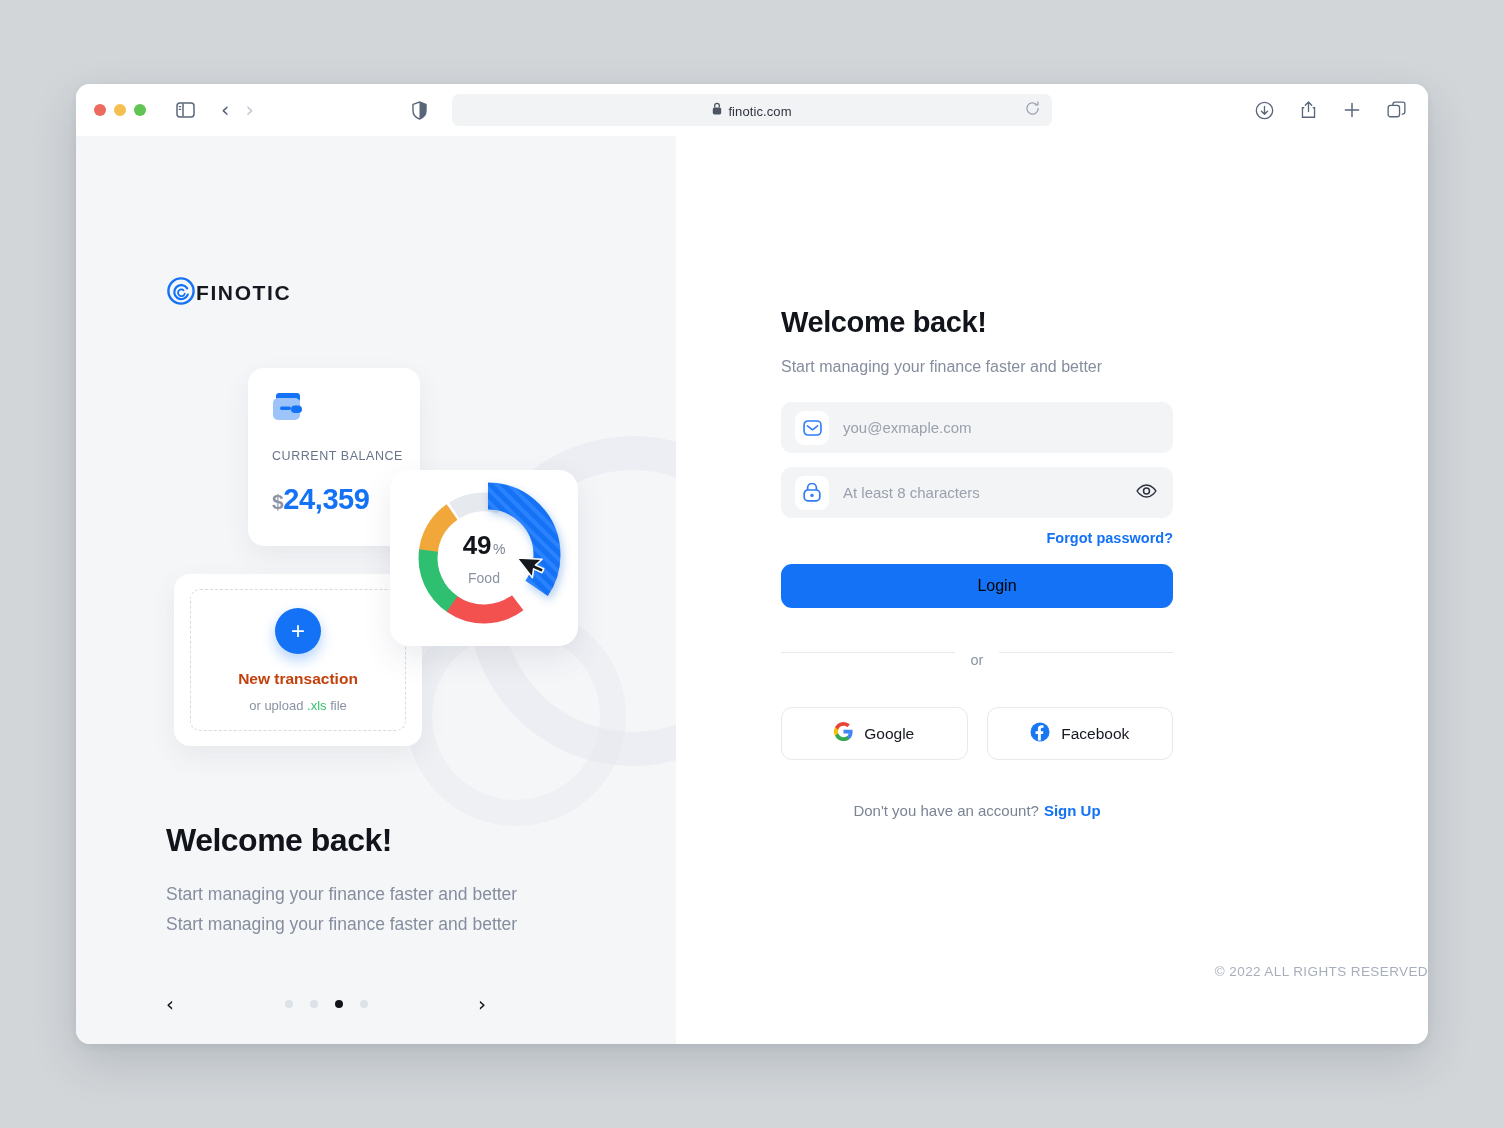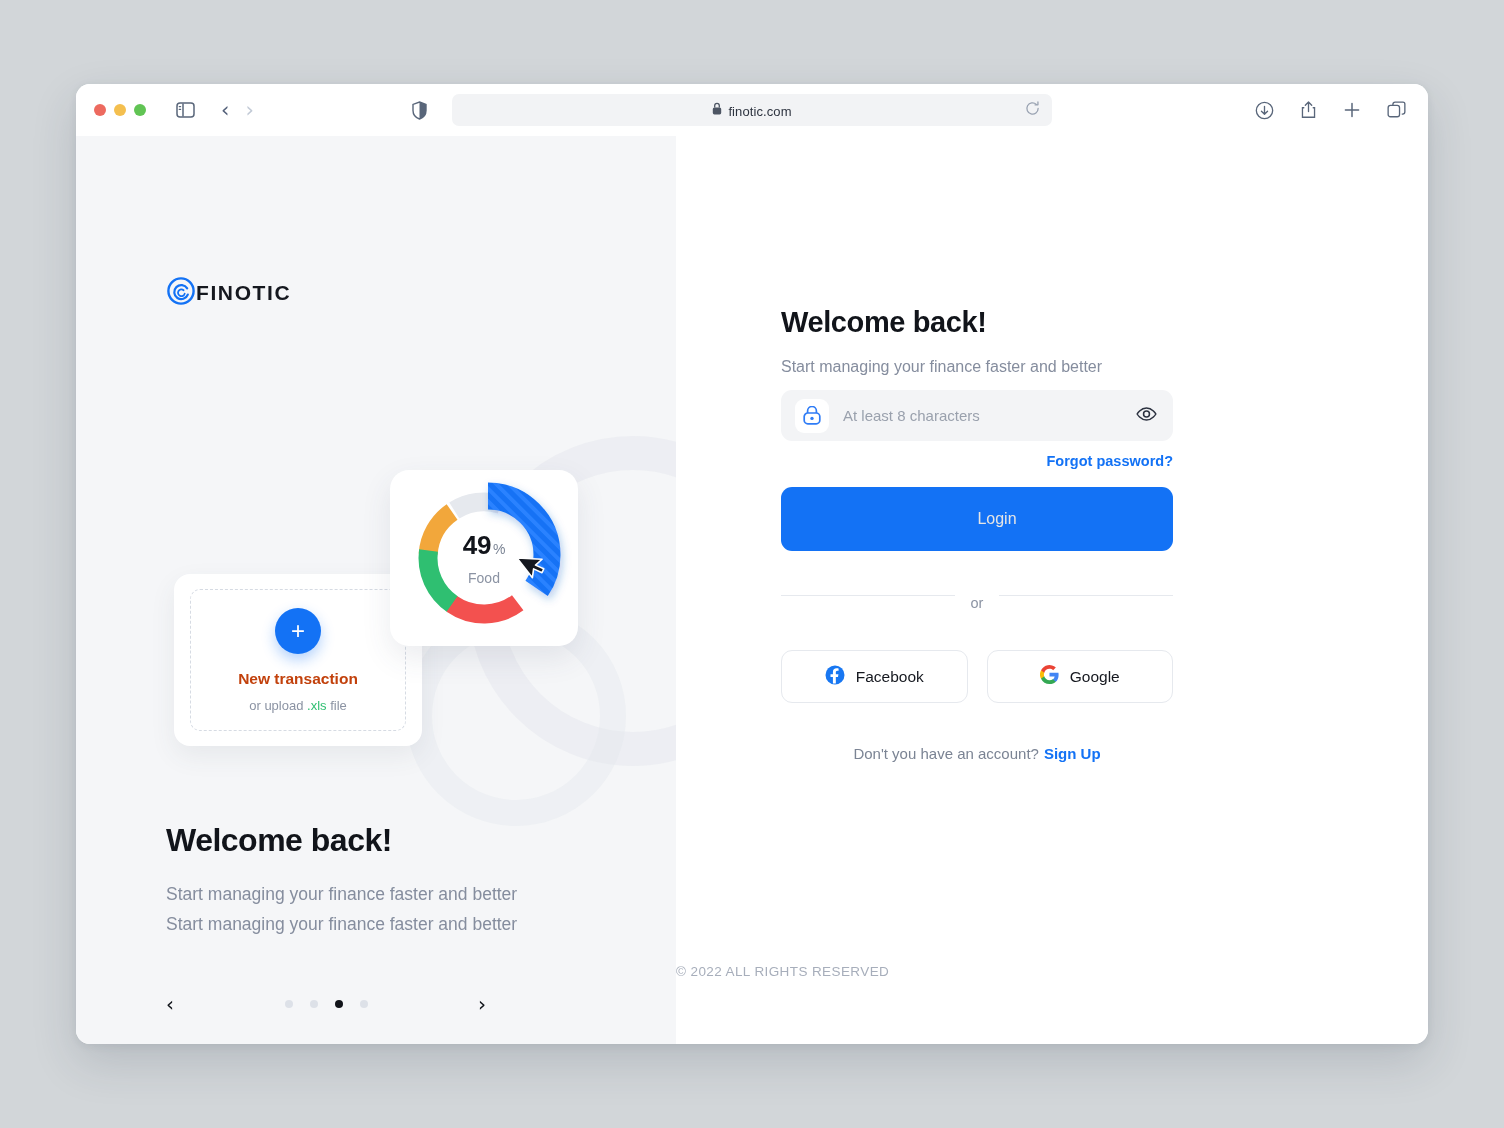--- a/index.html
+++ b/index.html
@@ -156,22 +156,22 @@
     width: 34px; height: 34px; border-radius: 9px; background: #ffffff;
     display: flex; align-items: center; justify-content: center;
     color: #2f7cf6; flex: 0 0 auto;
   }
   .fplace { margin-left: 14px; font-size: 15px; color: #9aa1ad; }
   .eye { position: absolute; right: 16px; top: 16px; color: #2c3240; }
 
   .forgot { margin-top: 12px; text-align: right; font-size: 14.5px; font-weight: 700; color: #1372f5; }
 
   .login-btn {
-    margin-top: 18px; height: 64px; border-radius: 11px; background: #1372f5;
-    color: #e5e5e5; font-size: 16px; font-weight: 500;
+    margin-top: 18px; height: 44px; border-radius: 11px; background: #1372f5;
+    color: #000000; font-size: 16px; font-weight: 500;
     display: flex; align-items: center; justify-content: center;
     border: none; width: 100%; cursor: pointer;
     font-family: "Liberation Sans", sans-serif;
     padding-left: 40px;
   }
 
   .or-row { margin-top: 44px; display: flex; align-items: flex-start; gap: 16px; }
   .or-line { flex: 1; height: 1px; background: #e6e9ee; }
   .or-text { font-size: 14.5px; color: #8b93a3; }
 
@@ -180,21 +180,21 @@
     flex: 1; height: 53px; border: 1px solid #e6e9ee; border-radius: 11px;
     background: #fff; display: flex; align-items: center; justify-content: center; gap: 11px;
     font-size: 15.5px; color: #15181f; cursor: pointer;
     font-family: "Liberation Sans", sans-serif;
   }
 
   .signup-row { margin-top: 42px; text-align: center; font-size: 15px; color: #7b8494; }
   .signup-row .su { color: #1372f5; font-weight: 700; margin-left: 5px; }
 
   .copyright {
-    position: absolute; left: 0; right: 0; top: 828px; text-align: left;
+    position: absolute; left: 0; right: 0; top: 828px; text-align: right;
     font-size: 13.5px; color: #a7aebb; letter-spacing: .4px;
   }
 </style>
 </head>
 <body>
 
 <div class="page">
   <div class="window">
 
     <div class="toolbar">
@@ -280,20 +280,34 @@
           <span>
             <svg width="30" height="30" viewBox="0 0 30 30" fill="none">
               <circle cx="15" cy="15" r="12.6" stroke="#1372f5" stroke-width="2.4"></circle>
               <path d="M21.2 12.4a7 7 0 1 0 .6 6.2" stroke="#1372f5" stroke-width="2.2" fill="none" stroke-linecap="round"></path>
               <path d="M17.6 14.2a3.4 3.4 0 1 0 1.1 3.4" stroke="#1372f5" stroke-width="1.8" fill="none" stroke-linecap="round"></path>
             </svg>
           </span>
           <span class="logo-text">FINOTIC</span>
         </div>
 
+        <div class="card-balance">
+          <span class="wallet">
+            <svg width="38" height="31" viewBox="0 0 38 31" fill="none">
+              <rect x="4" y="1" width="24" height="9" rx="3.2" fill="#1372f5"></rect>
+              <rect x="1" y="6" width="27" height="22" rx="5" fill="#9cc4fb"></rect>
+              <rect x="8" y="14.5" width="11" height="3.4" rx="1.7" fill="#1372f5"></rect>
+              <rect x="19" y="13.5" width="11" height="7.6" rx="3.8" fill="#1372f5"></rect>
+            </svg>
+          </span>
+          <div class="bal-label">CURRENT BALANCE</div>
+          <div class="bal-value">
+            <span class="bal-cur">$</span><span class="bal-num">24,359</span>
+          </div>
+        </div>
 
         <div class="card-newtx">
           <div class="dash">
             <div class="plus-circle">
               <span>+</span>
             </div>
             <div class="newtx-title">New transaction</div>
             <div class="newtx-sub"><span>or upload </span><span class="xls">.xls</span><span> file</span></div>
           </div>
         </div>
@@ -349,20 +363,29 @@
           </div>
           <span class="car-arrow">›</span>
         </div>
       </div>
 
       <div class="right">
         <div class="form">
           <div class="r-head">Welcome back!</div>
           <div class="r-sub">Start managing your finance faster and better</div>
 
+          <div class="field">
+            <span class="ficon">
+              <svg width="19" height="16" viewBox="0 0 20 17" fill="none">
+                <rect x="1" y="1" width="18" height="15" rx="4.2" stroke="#2f7cf6" stroke-width="1.7"></rect>
+                <path d="M4.6 6.2 L10 10.4 L15.4 6.2" stroke="#2f7cf6" stroke-width="1.7" fill="none" stroke-linecap="round" stroke-linejoin="round"></path>
+              </svg>
+            </span>
+            <span class="fplace">you@exmaple.com</span>
+          </div>
 
           <div class="field second">
             <span class="ficon">
               <svg width="18" height="19" viewBox="0 0 18 19" fill="none">
                 <rect x="1.2" y="7" width="15.6" height="10.8" rx="3.6" stroke="#2f7cf6" stroke-width="1.7"></rect>
                 <path d="M4.6 7V4.9a4.4 4.4 0 0 1 8.8 0V7" stroke="#2f7cf6" stroke-width="1.7" fill="none"></path>
                 <circle cx="9" cy="12.4" r="1.7" fill="#2f7cf6"></circle>
               </svg>
             </span>
             <span class="fplace">At least 8 characters</span>
@@ -380,38 +403,38 @@
 
           <div class="or-row">
             <div class="or-line"></div>
             <span class="or-text">or</span>
             <div class="or-line"></div>
           </div>
 
           <div class="socials">
             <button class="social">
               <span>
-                <svg width="20" height="20" viewBox="0 0 24 24">
-                  <circle cx="12" cy="12" r="11.4" fill="#1877F2"></circle>
-                  <path fill="#ffffff" d="M15.6 14.3l.5-3.3h-3.1V8.8c0-.9.4-1.8 1.9-1.8h1.4V4.2s-1.3-.2-2.5-.2c-2.6 0-4.3 1.6-4.3 4.4V11H6.6v3.3h2.9v7.9a11.6 11.6 0 0 0 3.5 0v-7.9h2.6z"></path>
-                </svg>
-              </span>
-              <span>Facebook</span>
-            </button>
-            <button class="social">
-              <span>
                 <svg width="19" height="19" viewBox="0 0 24 24">
                   <path fill="#4285F4" d="M23.5 12.3c0-.9-.1-1.7-.2-2.5H12v4.8h6.5a5.6 5.6 0 0 1-2.4 3.7v3h3.9c2.3-2.1 3.5-5.2 3.5-9z"></path>
                   <path fill="#34A853" d="M12 24c3.2 0 6-1.1 8-2.9l-3.9-3c-1.1.7-2.5 1.2-4.1 1.2-3.1 0-5.8-2.1-6.7-5H1.3v3.1A12 12 0 0 0 12 24z"></path>
                   <path fill="#FBBC05" d="M5.3 14.3a7.2 7.2 0 0 1 0-4.6V6.6H1.3a12 12 0 0 0 0 10.8l4-3.1z"></path>
                   <path fill="#EA4335" d="M12 4.8c1.8 0 3.3.6 4.6 1.8l3.4-3.4A12 12 0 0 0 1.3 6.6l4 3.1c.9-2.9 3.6-4.9 6.7-4.9z"></path>
                 </svg>
               </span>
               <span>Google</span>
             </button>
+            <button class="social">
+              <span>
+                <svg width="20" height="20" viewBox="0 0 24 24">
+                  <circle cx="12" cy="12" r="11.4" fill="#1877F2"></circle>
+                  <path fill="#ffffff" d="M15.6 14.3l.5-3.3h-3.1V8.8c0-.9.4-1.8 1.9-1.8h1.4V4.2s-1.3-.2-2.5-.2c-2.6 0-4.3 1.6-4.3 4.4V11H6.6v3.3h2.9v7.9a11.6 11.6 0 0 0 3.5 0v-7.9h2.6z"></path>
+                </svg>
+              </span>
+              <span>Facebook</span>
+            </button>
           </div>
 
           <div class="signup-row">
             <span>Don't you have an account?</span><span class="su">Sign Up</span>
           </div>
         </div>
 
         <div class="copyright">© 2022 ALL RIGHTS RESERVED</div>
       </div>
     </div>

